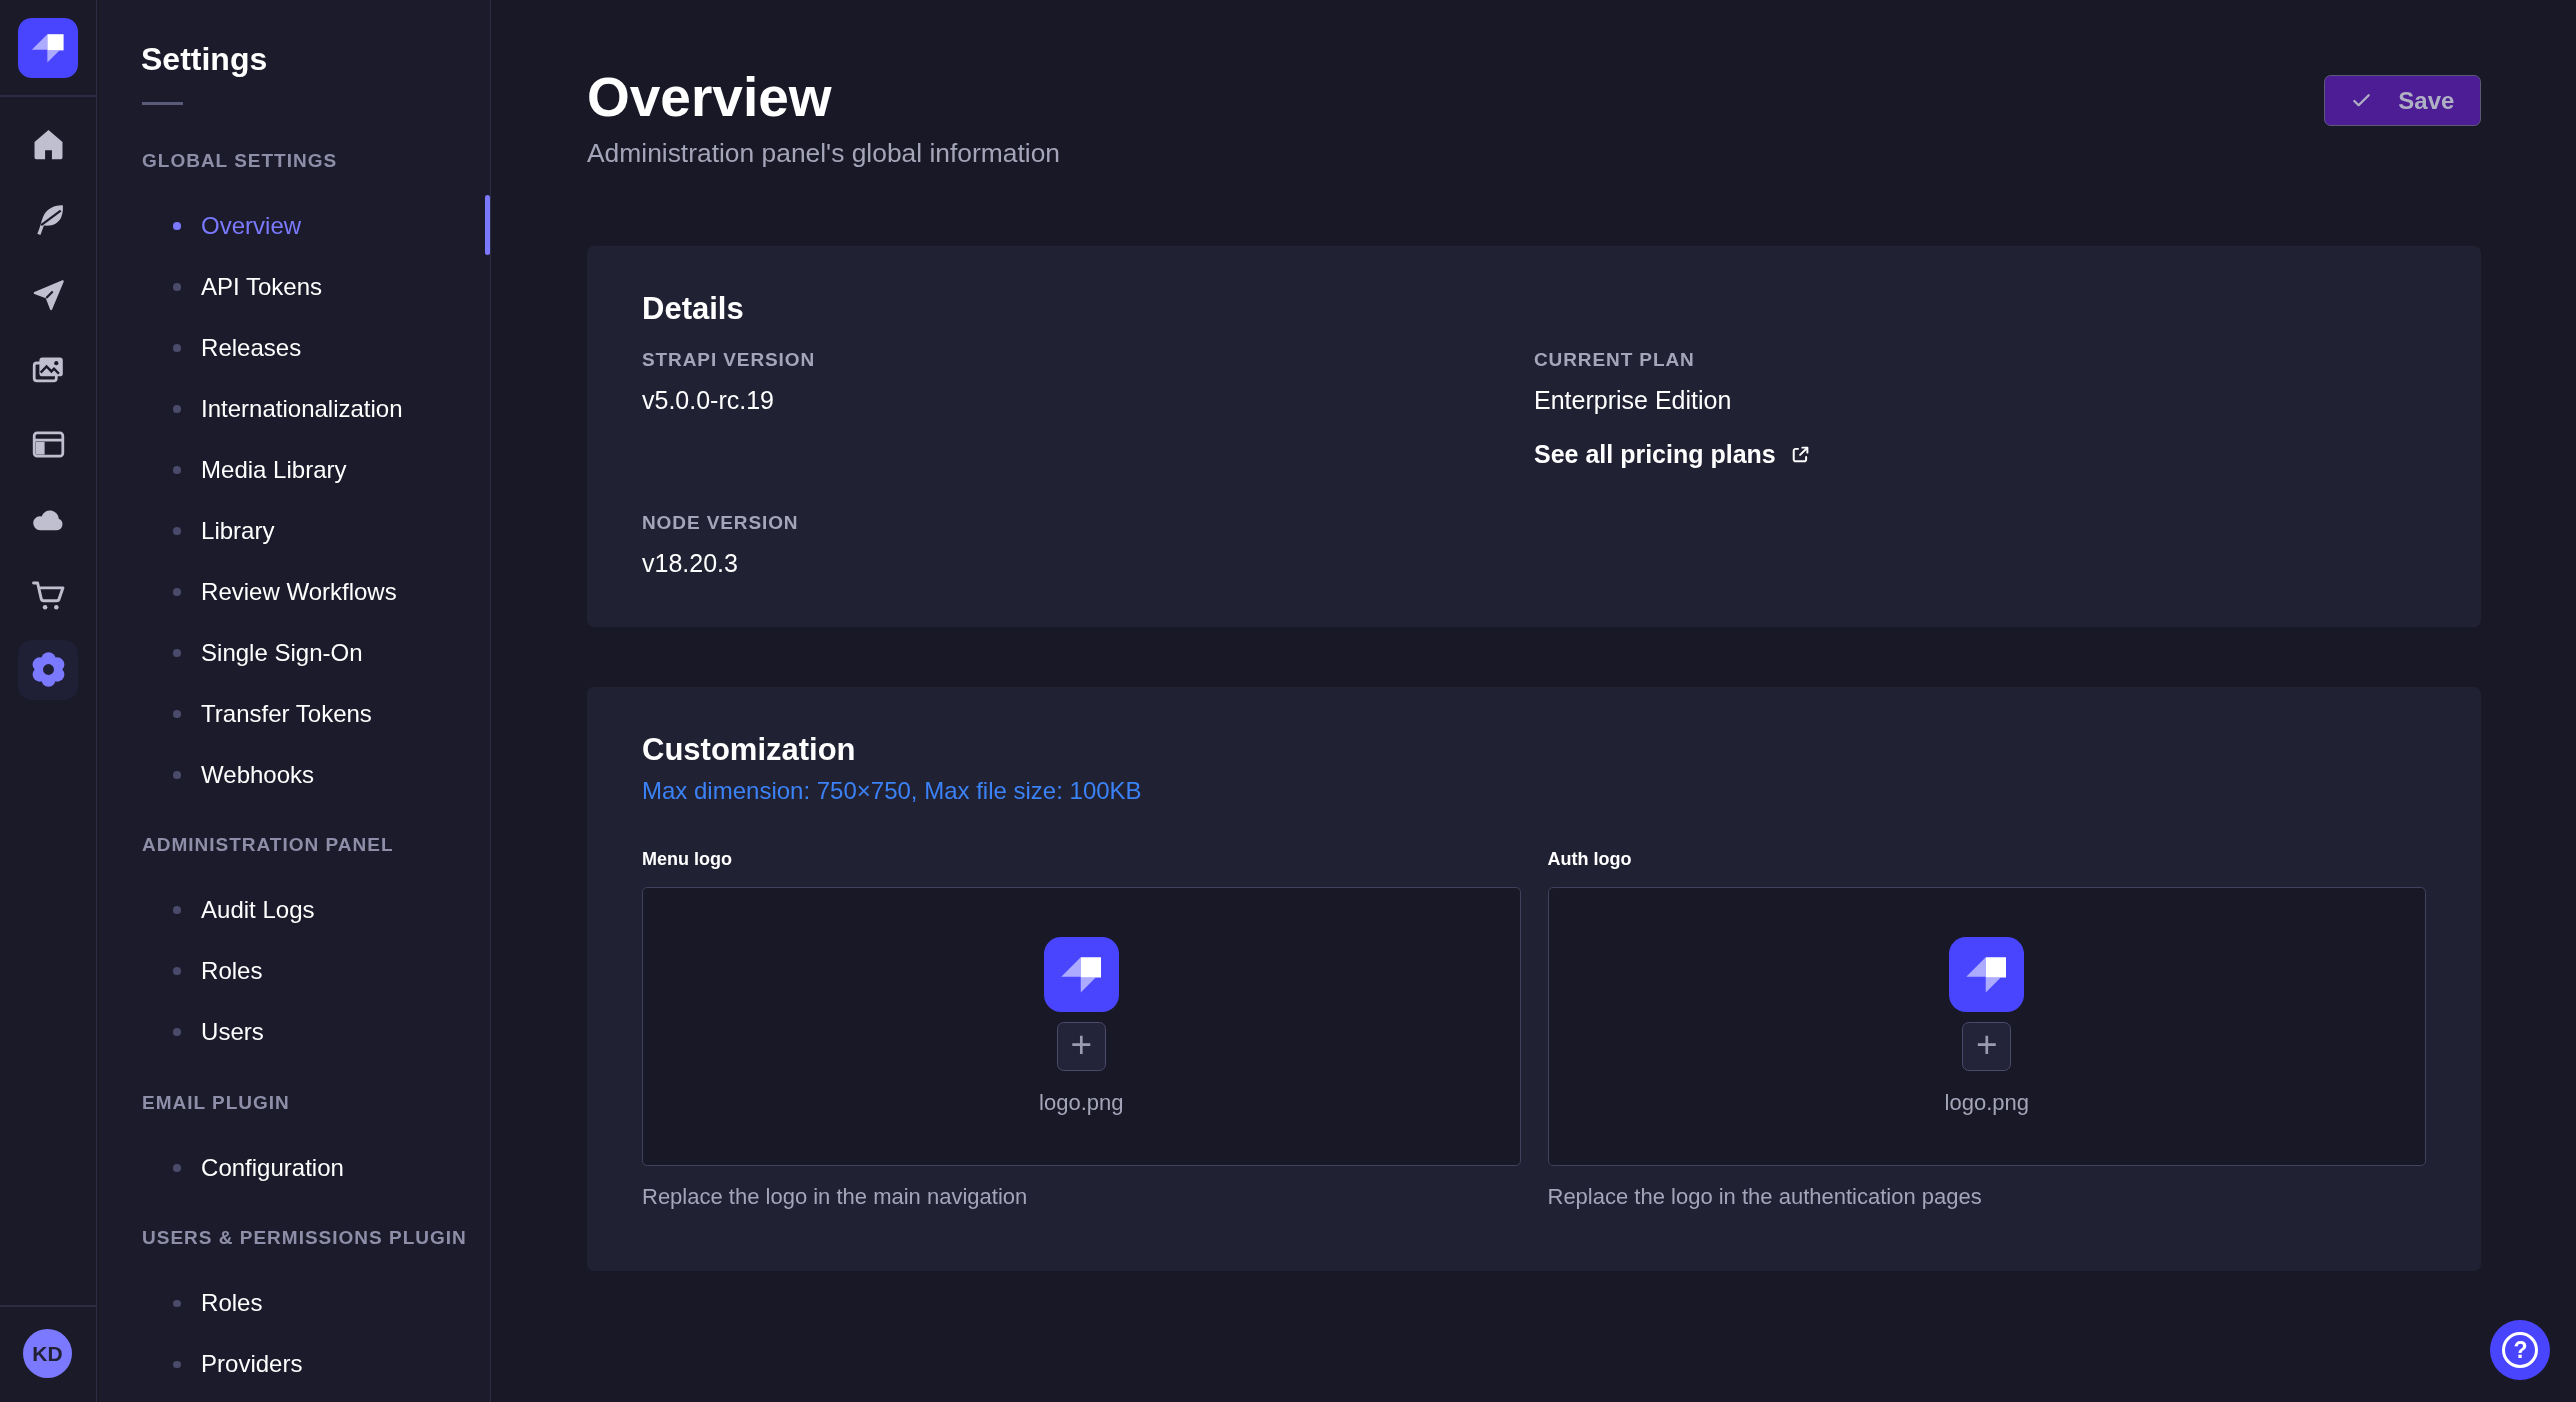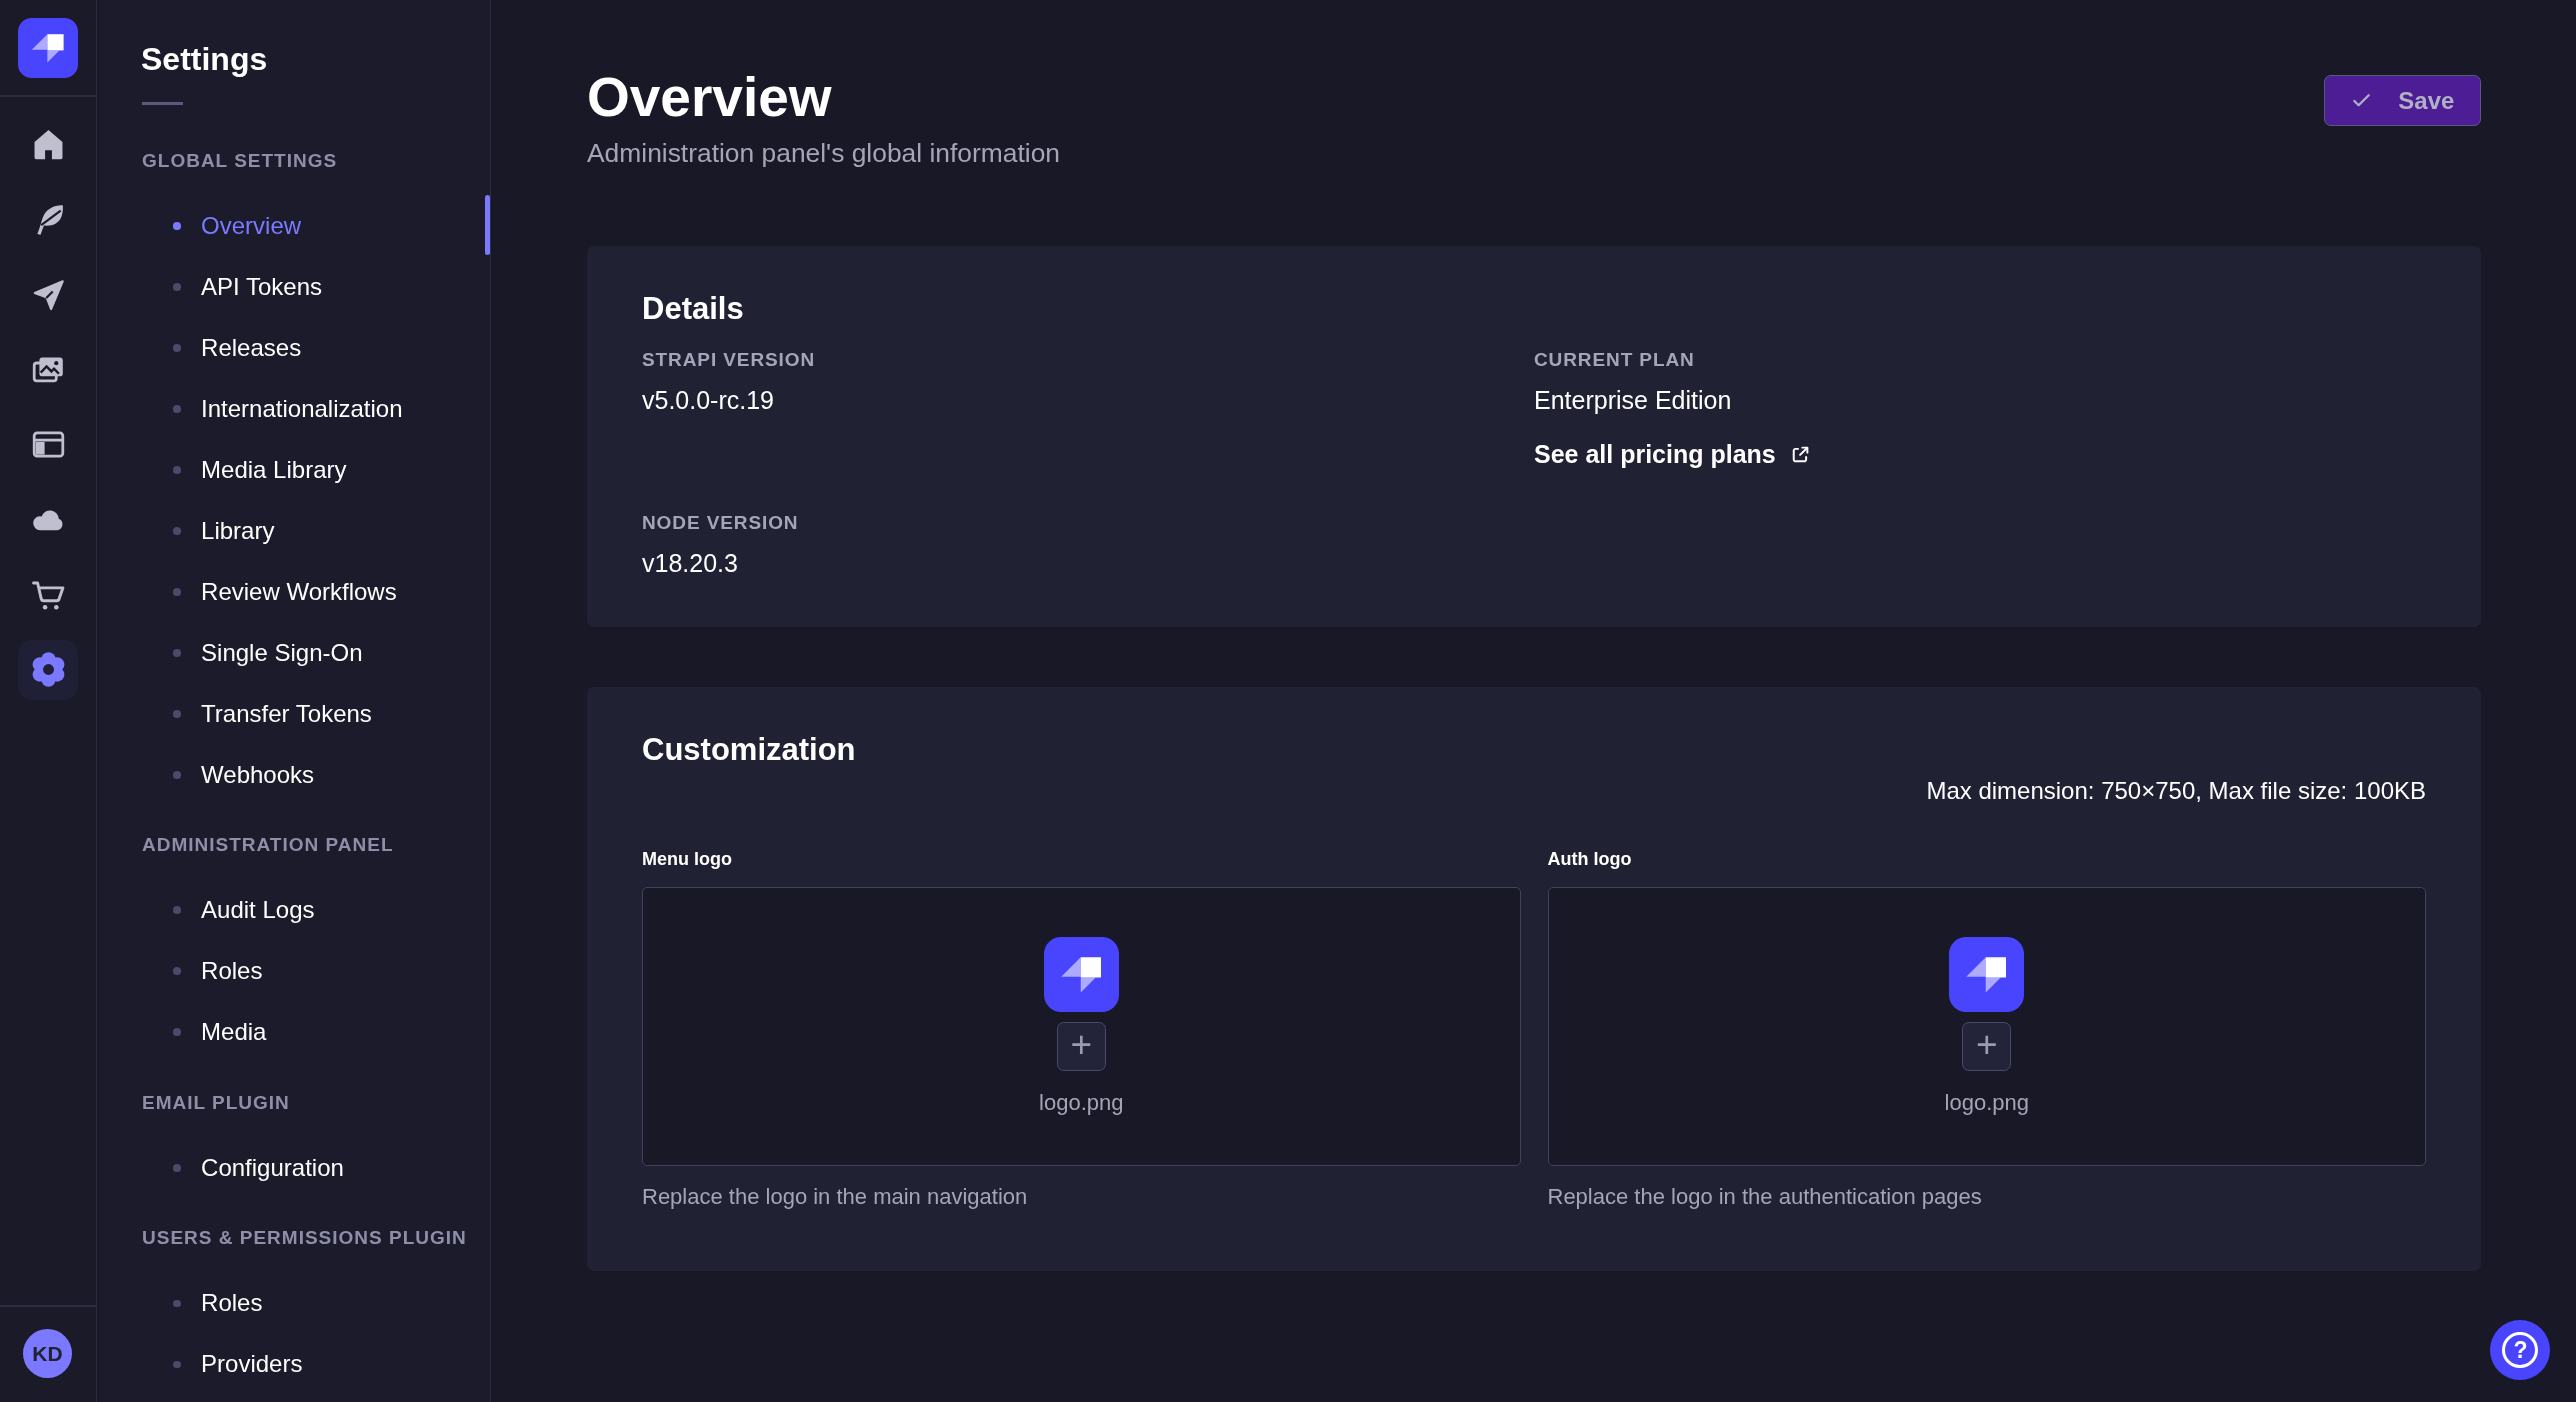--- a/index.html
+++ b/index.html
@@ -48,21 +48,21 @@
   .card.details { margin-top:77px; }
   .card.customization { margin-top:60px; padding-bottom:61px; }
   .card-title { font-size:31px; font-weight:600; color:#ffffff; line-height:37px; }
 
   .details-grid { display:grid; grid-template-columns:1fr 1fr; margin-top:20.4px; row-gap:41px; }
   .f-label { font-size:19px; font-weight:700; letter-spacing:0.9px; color:#a5a5ba; line-height:25.6px; }
   .f-value { margin-top:12px; font-size:25px; color:#ffffff; line-height:31px; }
   .plans-link { margin-top:24px; display:inline-flex; align-items:center; gap:12px; color:#ffffff; font-size:25px; font-weight:600; text-decoration:none; cursor:pointer; }
   .plans-link svg { width:25px; height:25px; }
 
-  .cust-sub { margin-top:8.5px; font-size:24px; color:#ffffff; line-height:29px;text-align:right; }
+  .cust-sub { margin-top:8.5px; font-size:24px; color:#3b82f6; line-height:29px; }
   .cust-grid { display:grid; grid-template-columns:1fr 1fr; column-gap:27px; margin-top:41px; }
   .up-label { font-size:18px; font-weight:600; color:#ffffff; line-height:27px; }
   .dropzone { margin-top:13.6px; height:279px; background:#181826; border:1.7px solid #42425f; border-radius:5.1px;
               display:flex; flex-direction:column; align-items:center; justify-content:center; cursor:pointer; }
   .dz-logo { width:75px; height:75px; border-radius:17px; background:#4945ff; display:grid; place-items:center; }
   .dz-logo svg { width:75px; height:75px; }
   .dz-plus { margin-top:10.2px; width:49px; height:49px; border-radius:6.8px; border:1.7px solid #4a4a6a; background:#232339;
              color:#9a9ab0; font-size:37px; font-weight:400; display:grid; place-items:center; line-height:1; cursor:pointer; padding-bottom:2.6px; }
   .dz-name { margin-top:19px; font-size:22px; color:#a5a5ba; }
   .up-hint { margin-top:17px; font-size:22px; color:#a5a5ba; line-height:27px; }
@@ -206,21 +206,21 @@
     <div class="sec">
       <div class="sec-title">ADMINISTRATION PANEL</div>
       <ul>
         <li class="item">
             <span>Audit Logs</span>
           </li>
         <li class="item">
             <span>Roles</span>
           </li>
         <li class="item">
-            <span>Media</span>
+            <span>Users</span>
           </li>
       </ul>
     </div>
 
     <div class="sec">
       <div class="sec-title">EMAIL PLUGIN</div>
       <ul>
         <li class="item">
             <span>Configuration</span>
           </li>

